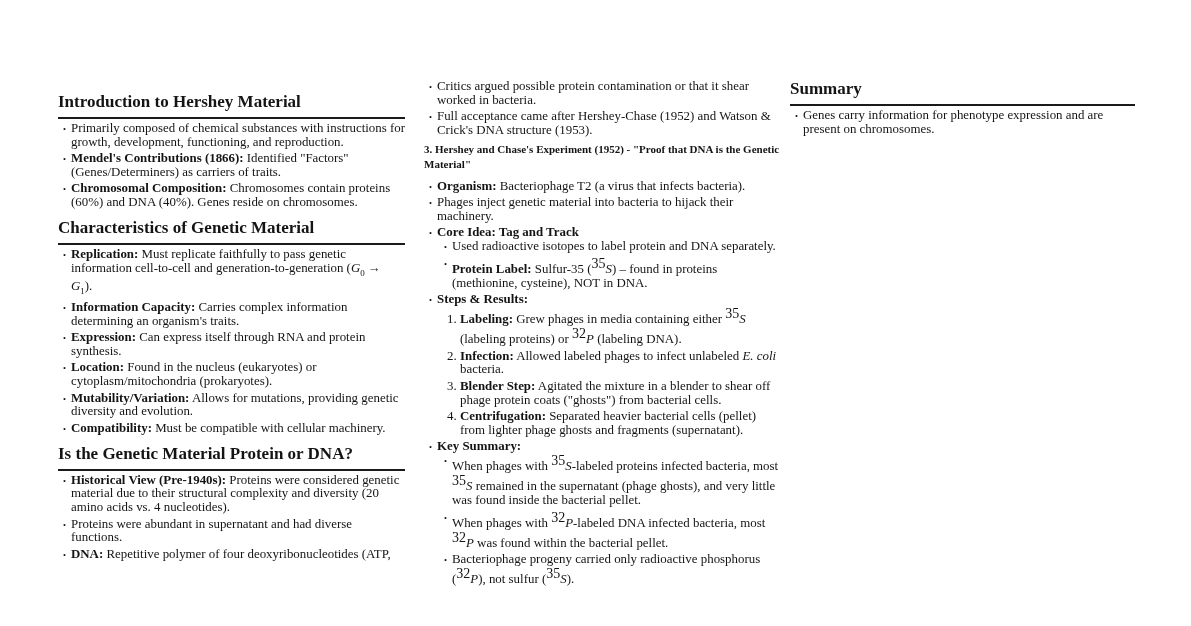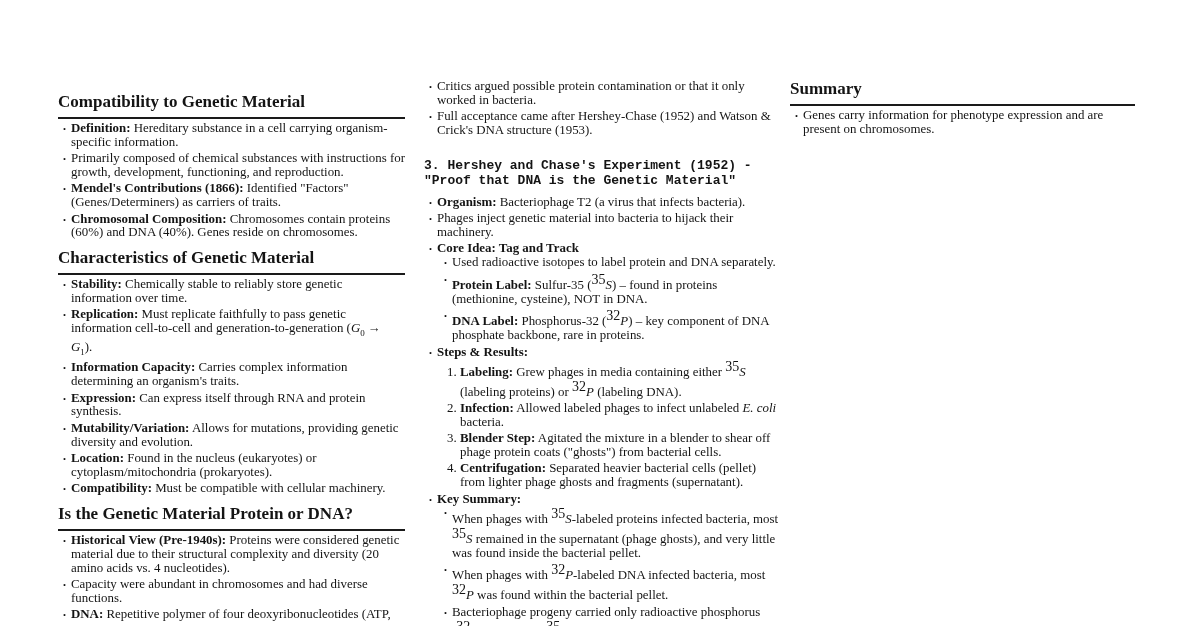--- a/index.html
+++ b/index.html
@@ -24,25 +24,24 @@
 
   h1.sec {
     font-size: 17px;
     line-height: 20px;
     font-weight: 700;
     margin: 8px 0 0 0;
     padding-bottom: 5px;
     border-bottom: 2px solid var(--rule, #1a1a1a);
   }
   h3.subsec {
-    font-size: 13px;
+    font-size: 11px;
     line-height: 15px;
     font-weight: 700;
-    margin: 20px 0 1px 0;
-    font-family: Liberation Mono, monospace;
+    margin: 4px 0 1px 0;
   }
   ul.blist { list-style: none; margin: 3px 0 0 0; padding: 0 0 0 13px; }
   h3.subsec + ul.blist { margin-top: 8px; }
   ul.blist ul.blist { margin: 0; padding-left: 15px; }
   ol.nlist { margin: 0; padding: 0 0 0 23px; }
   li { margin: 0 0 2.6px 0; }
   ul.blist > li { position: relative; }
   ul.blist > li::before {
     content: "•";
     position: absolute;
@@ -54,57 +53,54 @@
   sup { font-size: 14px; vertical-align: super; }
   sub { font-size: 9px; vertical-align: sub; }
   b { font-weight: 700; }
   i { font-style: italic; }
 </style>
 </head>
 <body>
 
 <div class="page" style="color: rgb(20, 20, 20); background: rgb(255, 255, 255);">
   <div class="col col-left">
-      <h1 class="sec">Compatibility to Genetic Material</h1>
+      <h1 class="sec">Introduction to Hershey Material</h1>
       <ul class="blist">
-        <li><span><b>Definition:</b> Hereditary substance in a cell carrying organism-specific information.</span></li>
         <li><span>Primarily composed of chemical substances with instructions for growth, development, functioning, and reproduction.</span></li>
         <li><span><b>Mendel's Contributions (1866):</b> Identified "Factors" (Genes/Determiners) as carriers of traits.</span></li>
         <li><span><b>Chromosomal Composition:</b> Chromosomes contain proteins (60%) and DNA (40%). Genes reside on chromosomes.</span></li>
       </ul>
       <h1 class="sec">Characteristics of Genetic Material</h1>
       <ul class="blist">
-        <li><span><b>Stability:</b> Chemically stable to reliably store genetic information over time.</span></li>
         <li><span><b>Replication:</b> Must replicate faithfully to pass genetic information cell-to-cell and generation-to-generation (<i>G</i><sub>0</sub> → <i>G</i><sub>1</sub>).</span></li>
         <li><span><b>Information Capacity:</b> Carries complex information determining an organism's traits.</span></li>
         <li><span><b>Expression:</b> Can express itself through RNA and protein synthesis.</span></li>
+        <li><span><b>Location:</b> Found in the nucleus (eukaryotes) or cytoplasm/mitochondria (prokaryotes).</span></li>
         <li><span><b>Mutability/Variation:</b> Allows for mutations, providing genetic diversity and evolution.</span></li>
-        <li><span><b>Location:</b> Found in the nucleus (eukaryotes) or cytoplasm/mitochondria (prokaryotes).</span></li>
         <li><span><b>Compatibility:</b> Must be compatible with cellular machinery.</span></li>
       </ul>
       <h1 class="sec">Is the Genetic Material Protein or DNA?</h1>
       <ul class="blist">
         <li><span><b>Historical View (Pre-1940s):</b> Proteins were considered genetic material due to their structural complexity and diversity (20 amino acids vs. 4 nucleotides).</span></li>
-        <li><span>Capacity were abundant in chromosomes and had diverse functions.</span></li>
+        <li><span>Proteins were abundant in supernatant and had diverse functions.</span></li>
         <li><span><b>DNA:</b> Repetitive polymer of four deoxyribonucleotides (ATP,</span></li>
       </ul>
     </div>
   <div class="col col-middle">
       <ul class="blist">
-        <li><span>Critics argued possible protein contamination or that it only worked in bacteria.</span></li>
+        <li><span>Critics argued possible protein contamination or that it shear worked in bacteria.</span></li>
         <li><span>Full acceptance came after Hershey-Chase (1952) and Watson &amp; Crick's DNA structure (1953).</span></li>
       </ul>
       <h3 class="subsec">3. Hershey and Chase's Experiment (1952) - "Proof that DNA is the Genetic Material"</h3>
       <ul class="blist">
         <li><span><b>Organism:</b> Bacteriophage T2 (a virus that infects bacteria).</span></li>
         <li><span>Phages inject genetic material into bacteria to hijack their machinery.</span></li>
         <li><span><b>Core Idea: Tag and Track</b></span><ul class="blist">
             <li><span>Used radioactive isotopes to label protein and DNA separately.</span></li>
             <li><span><b>Protein Label:</b> Sulfur-35 (<sup>35</sup><i>S</i>) – found in proteins (methionine, cysteine), NOT in DNA.</span></li>
-            <li><span><b>DNA Label:</b> Phosphorus-32 (<sup>32</sup><i>P</i>) – key component of DNA phosphate backbone, rare in proteins.</span></li>
           </ul></li>
         <li><span><b>Steps &amp; Results:</b></span><ol class="nlist">
             <li><span><b>Labeling:</b> Grew phages in media containing either <sup>35</sup><i>S</i> (labeling proteins) or <sup>32</sup><i>P</i> (labeling DNA).</span></li>
             <li><span><b>Infection:</b> Allowed labeled phages to infect unlabeled <i>E. coli</i> bacteria.</span></li>
             <li><span><b>Blender Step:</b> Agitated the mixture in a blender to shear off phage protein coats ("ghosts") from bacterial cells.</span></li>
             <li><span><b>Centrifugation:</b> Separated heavier bacterial cells (pellet) from lighter phage ghosts and fragments (supernatant).</span></li>
           </ol></li>
         <li><span><b>Key Summary:</b></span><ul class="blist">
             <li><span>When phages with <sup>35</sup><i>S</i>-labeled proteins infected bacteria, most <sup>35</sup><i>S</i> remained in the supernatant (phage ghosts), and very little was found inside the bacterial pellet.</span></li>
             <li><span>When phages with <sup>32</sup><i>P</i>-labeled DNA infected bacteria, most <sup>32</sup><i>P</i> was found within the bacterial pellet.</span></li>

